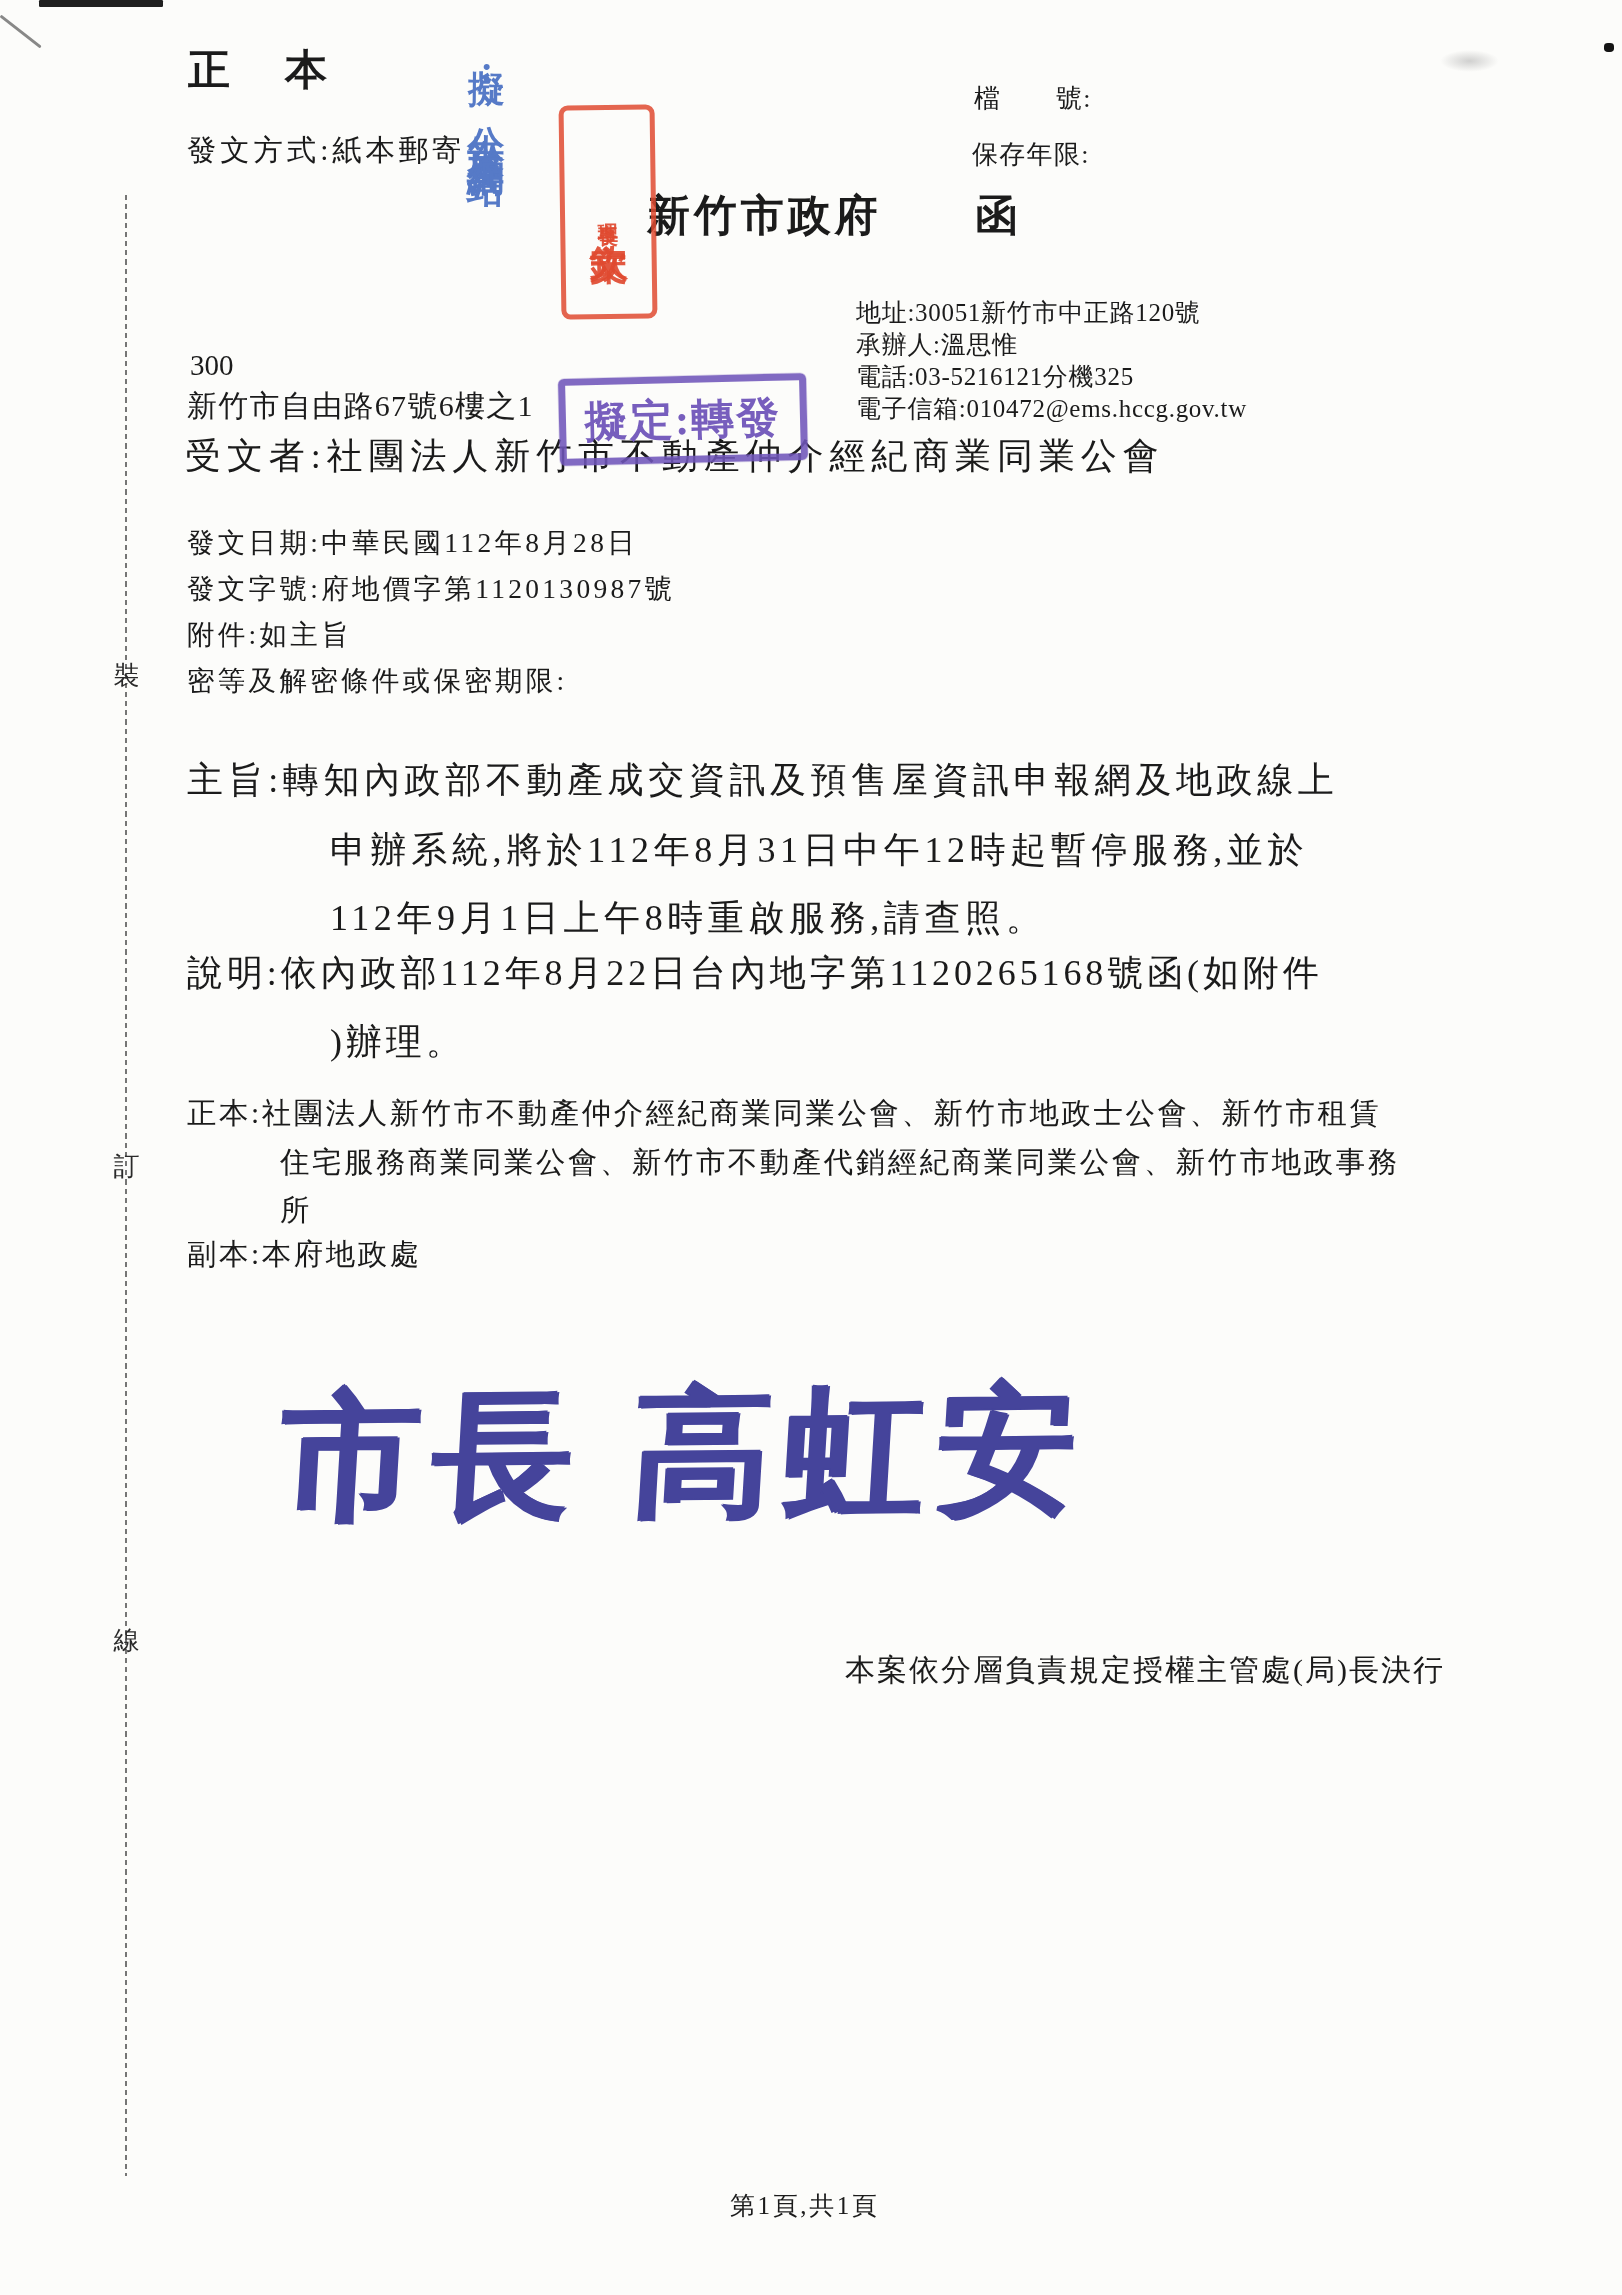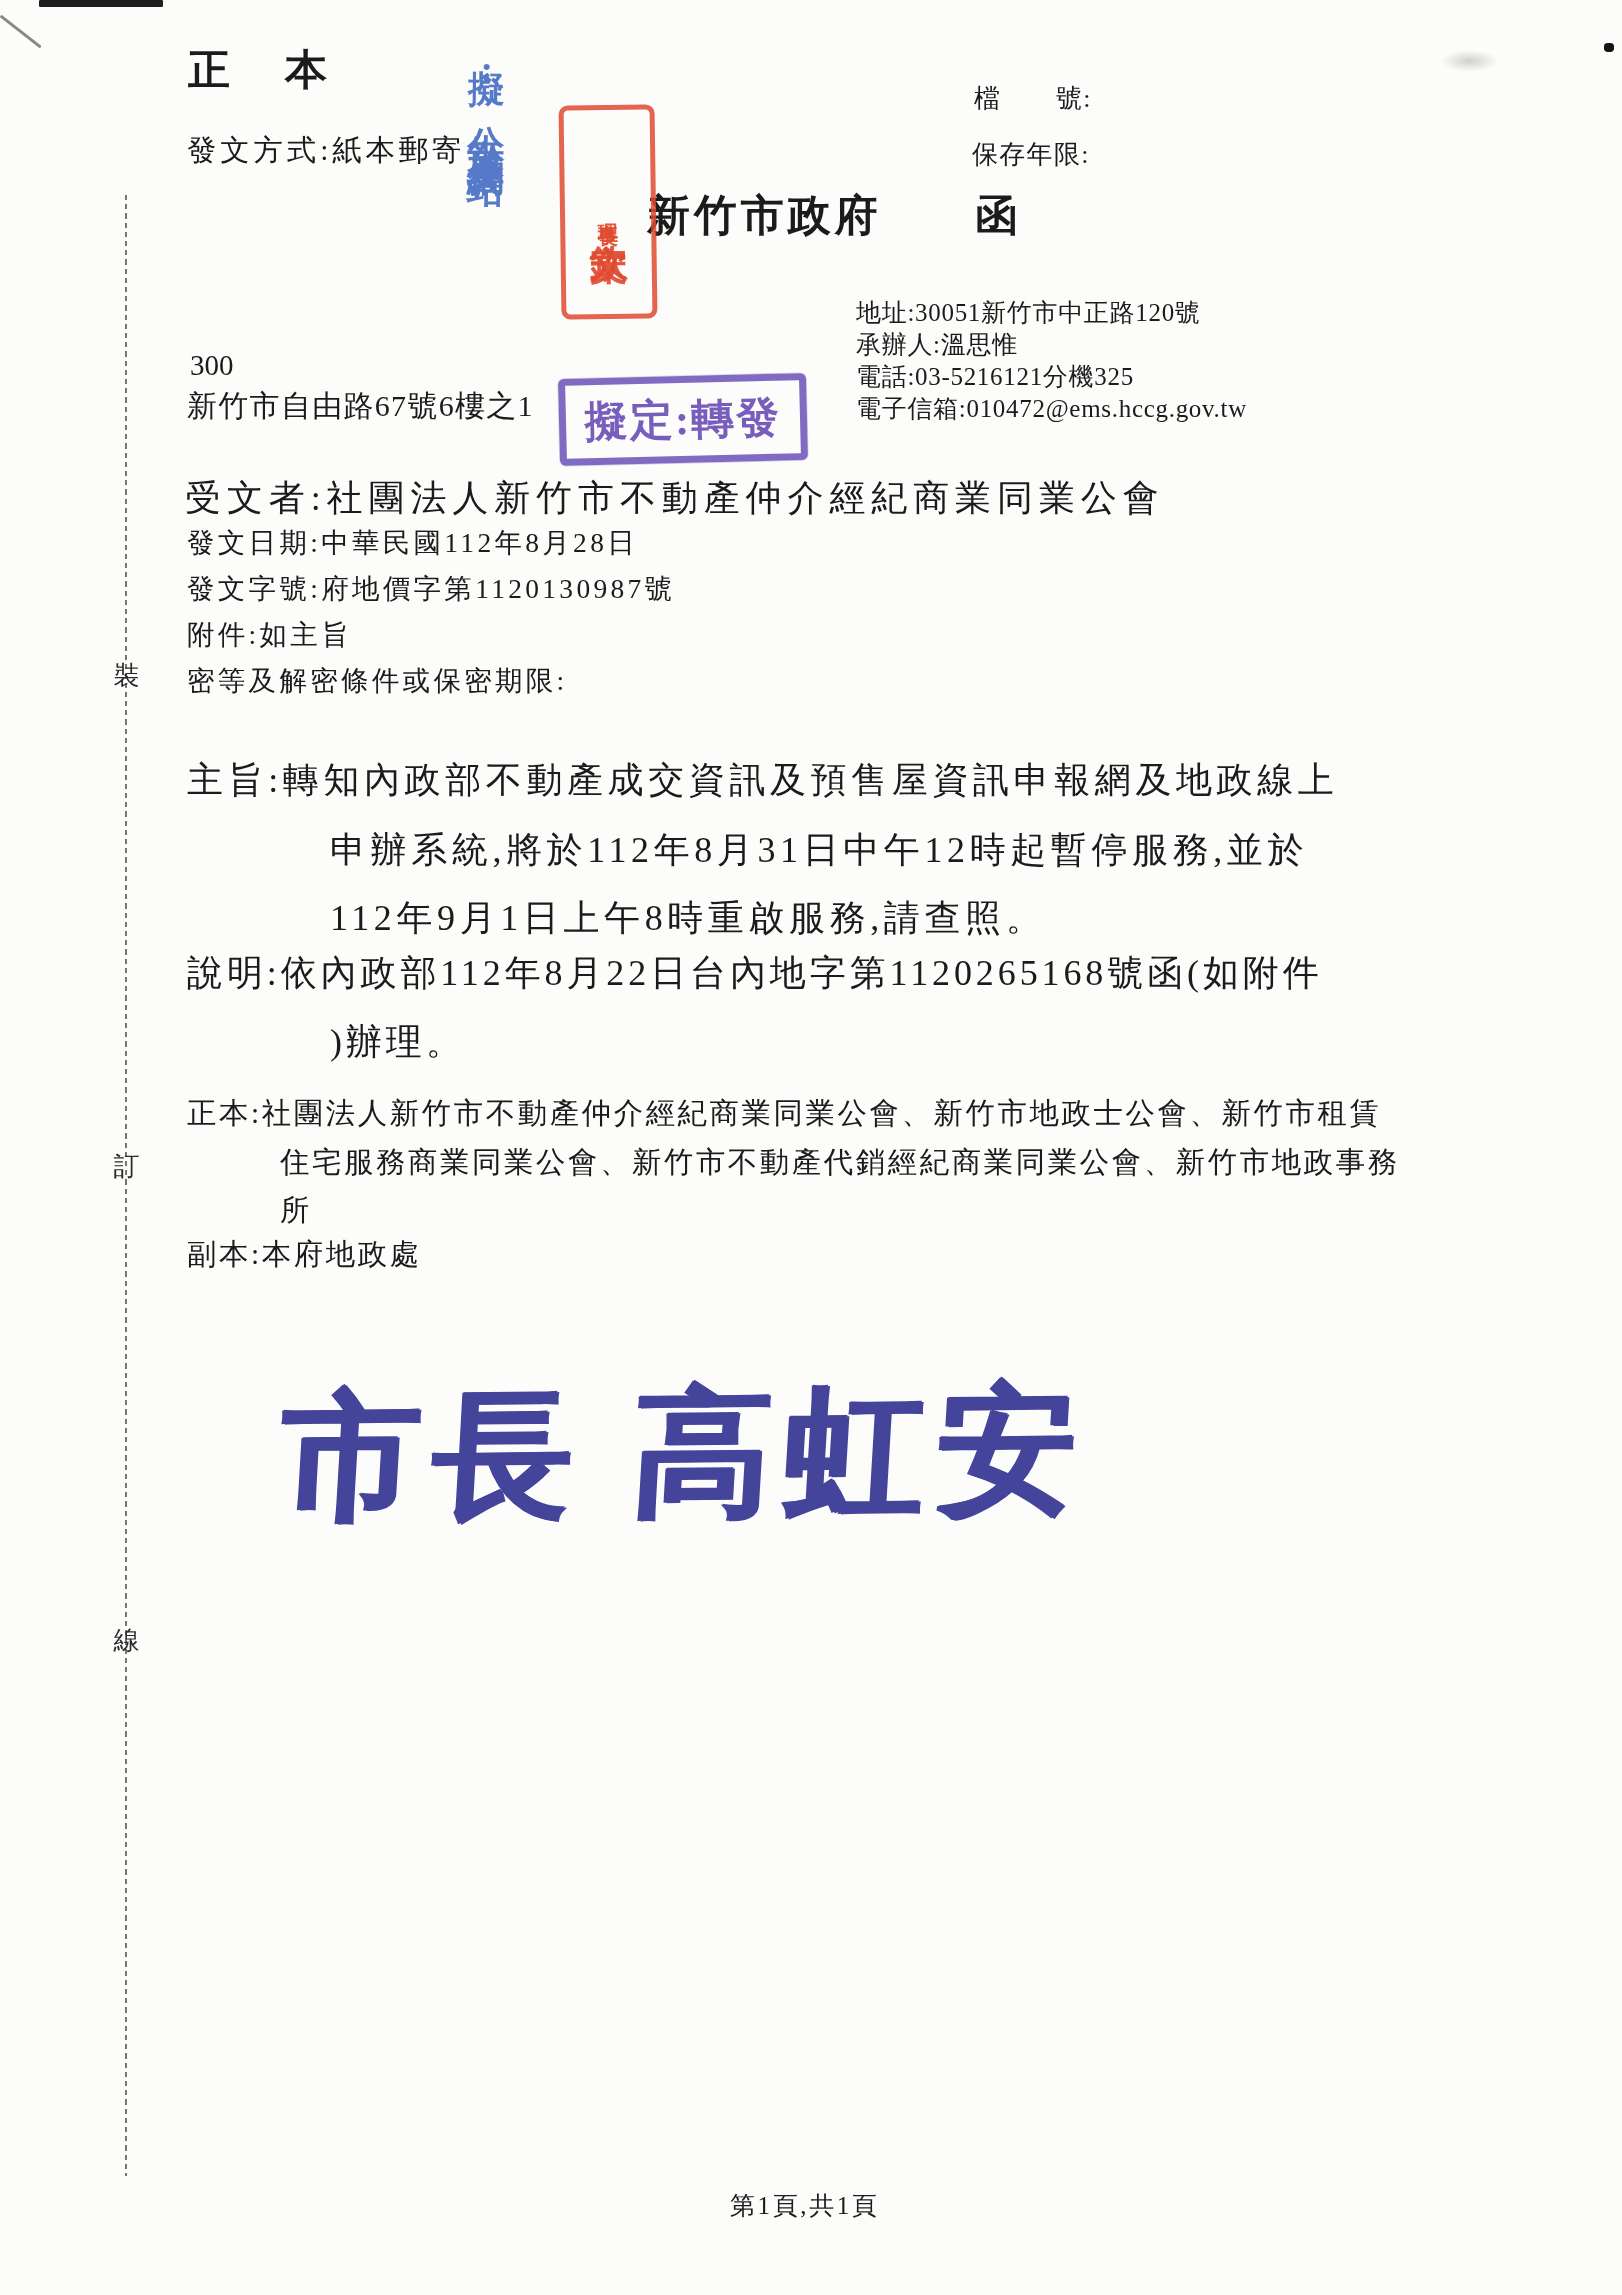--- a/index.html
+++ b/index.html
@@ -21,21 +21,21 @@
   .retention{left:972px;top:137px;font-size:26px;letter-spacing:1.3px;}
   .title{left:647px;top:187px;font-size:43px;letter-spacing:3.9px;font-weight:600;}
 
   
   .sender{left:822px;top:297px;font-size:25px;line-height:32px;letter-spacing:0.7px;margin-left:34px;}
   .sender div{white-space:nowrap;}
 
   
   .zip{left:190px;top:349px;font-size:29px;}
   .raddr{left:187px;top:386px;font-size:30px;letter-spacing:1.3px;}
-  .recipient{left:185px;top:474px;font-size:36px;letter-spacing:5.9px;}
+  .recipient{left:185px;top:432px;font-size:36px;letter-spacing:5.9px;}
 
   
   .meta{left:187px;top:520px;font-size:27.5px;line-height:46px;letter-spacing:3.3px;}
   .meta div{white-space:nowrap;}
 
   
   .subj1{left:187px;top:756px;font-size:36px;letter-spacing:4.6px;}
   .subj2{left:330px;top:826px;font-size:36px;letter-spacing:4.6px;}
   .subj3{left:330px;top:894px;font-size:36px;letter-spacing:4.6px;}
   .expl1{left:187px;top:949px;font-size:36px;letter-spacing:3.9px;}
@@ -166,17 +166,18 @@
   <div class="t expl1">說明:依內政部112年8月22日台內地字第1120265168號函(如附件</div>
   <div class="t expl2">)辦理。</div>
 
   <div class="t cop1">正本:社團法人新竹市不動產仲介經紀商業同業公會、新竹市地政士公會、新竹市租賃</div>
   <div class="t cop2">住宅服務商業同業公會、新竹市不動產代銷經紀商業同業公會、新竹市地政事務</div>
   <div class="t cop3">所</div>
   <div class="t ccline">副本:本府地政處</div>
 
   <div class="t signature">市長 高虹安</div>
 
+  <div class="t auth">本案依分層負責規定授權主管處(局)長決行</div>
 
   <div class="t pagefoot">第1頁,共1頁</div>
 
 </div>
 
 
 </body></html>

